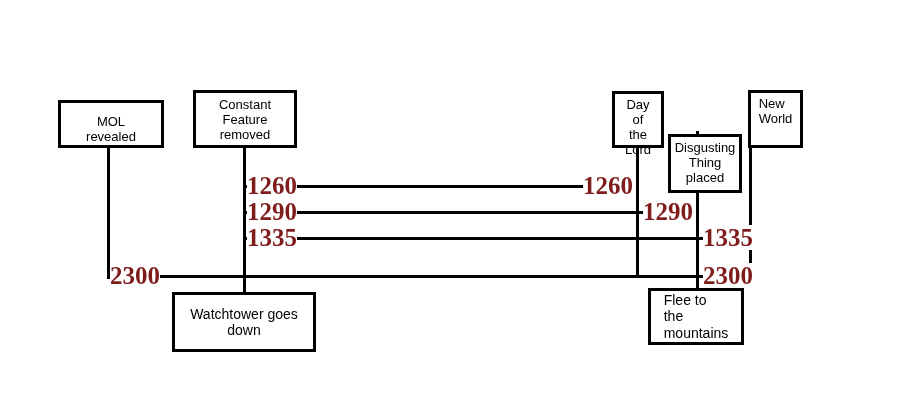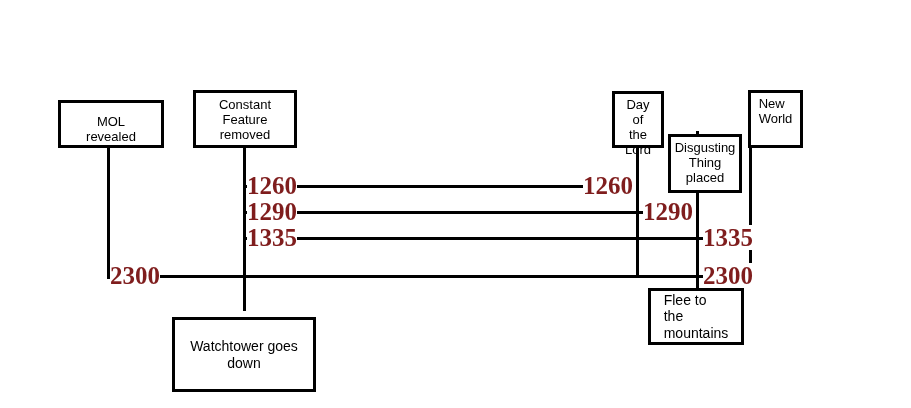--- a/index.html
+++ b/index.html
@@ -79,21 +79,21 @@
   </div>
 
   <div class="node-box" style="left:668px; top:89px; width:74px; height:59px;margin-top:45px;">
     <span class="node-label" style="font-size:13px; margin-top:4px;">Disgusting Thing placed</span>
   </div>
 
   <div class="node-box" style="left:748px; top:90px; width:55px; height:58px;">
     <span class="node-label" style="font-size:13px; margin-top:4px; text-align:left;">New World</span>
   </div>
 
-  <div class="node-box center-v" style="left:172px; top:317px; width:144px; height:75px;">
+  <div class="node-box center-v" style="left:172px; top:292px; width:144px; height:60px;">
     <span class="node-label" style="font-size:14px;">Watchtower goes down</span>
   </div>
 
   <div class="node-box center-v" style="left:648px; top:288px; width:96px; height:57px;">
     <span class="node-label" style="font-size:14px; text-align:left;">Flee to the mountains</span>
   </div>
 
   <div class="vline" style="left:107px; top:131px; height:148px;"></div>
 
   <div class="vline" style="left:243px; top:131px; height:180px;"></div>

